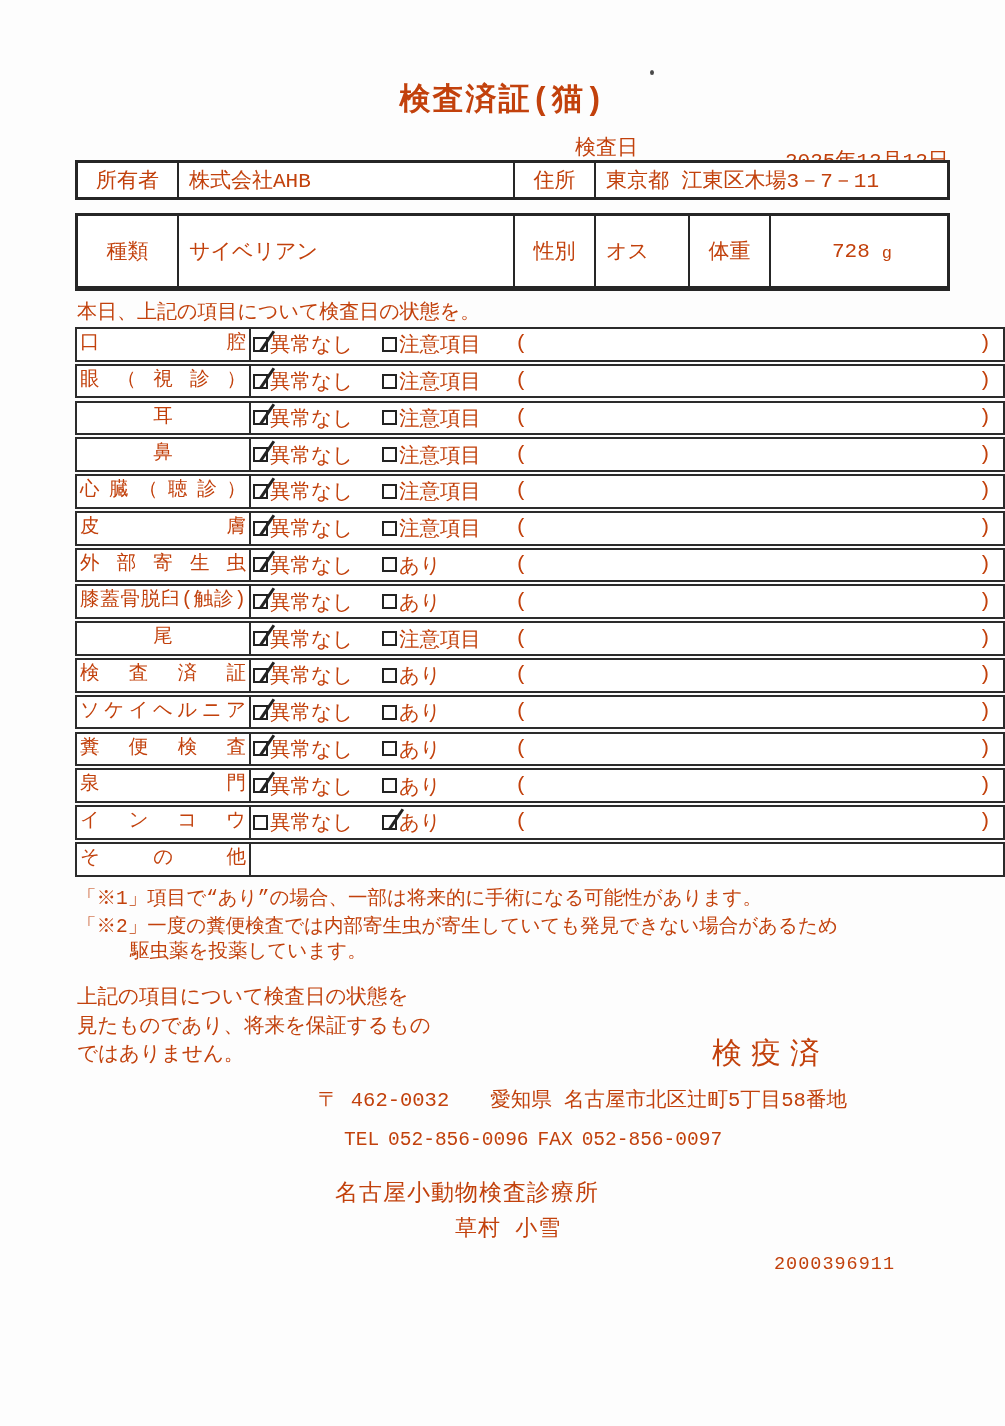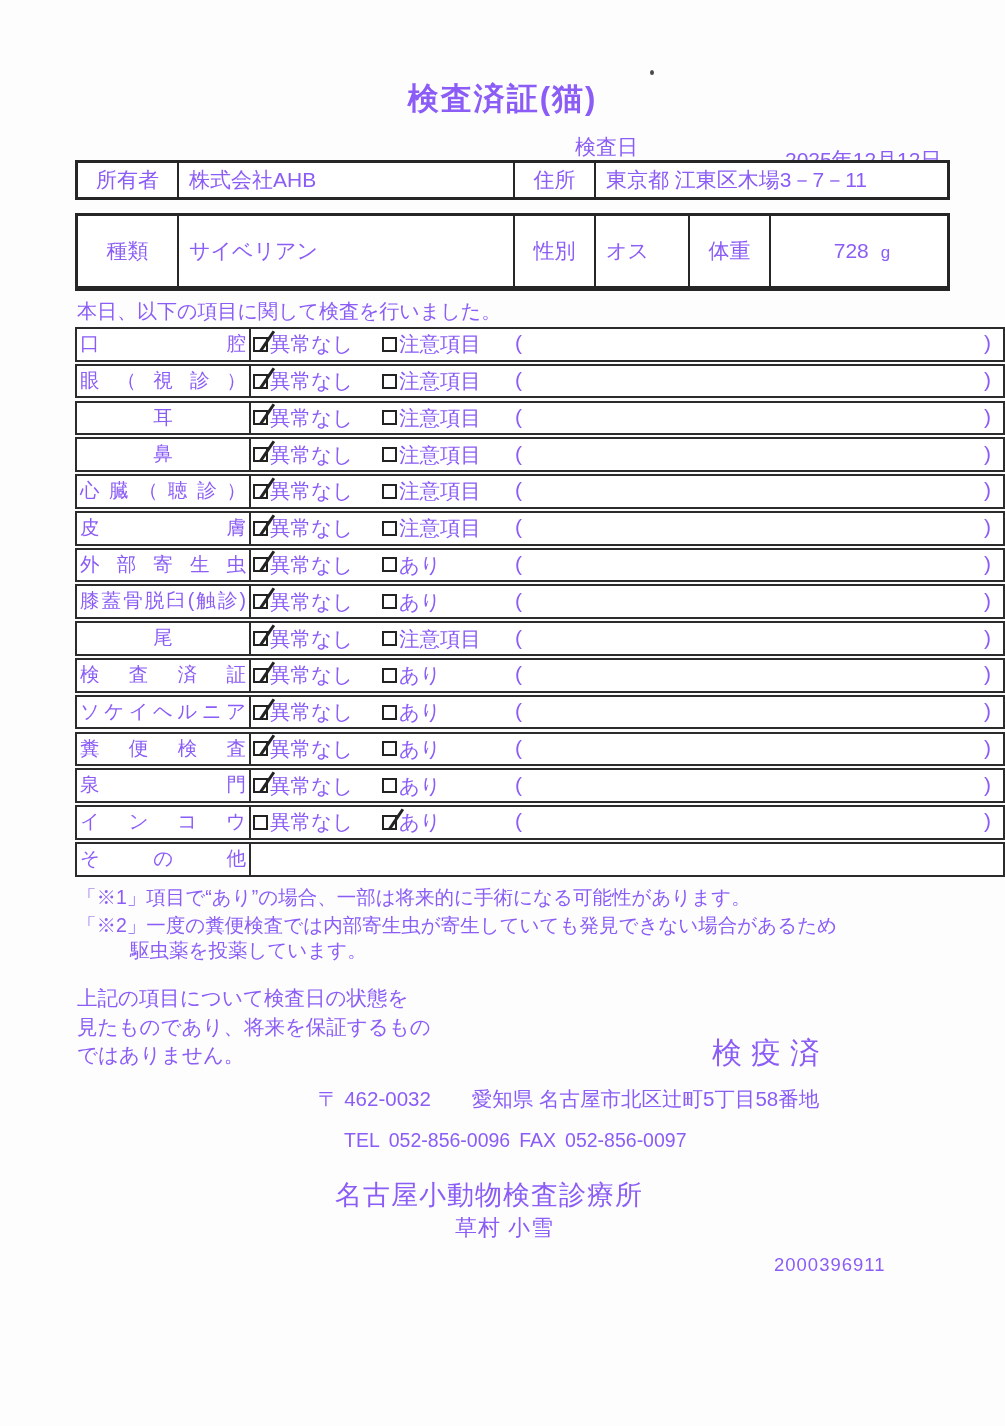--- a/index.html
+++ b/index.html
@@ -1,18 +1,18 @@
 <!DOCTYPE html>
 <html lang="ja"><head>
 <meta charset="utf-8">
 <style>
   html,body{margin:0;padding:0;background:#ffffff;}
   .page{
     position:relative;width:1005px;height:1426px;background:#fdfdfd;
-    font-family:Liberation Sans, sans-serif;color:#8b5cf6;
+    font-family:Liberation Mono, monospace;color:#c2410c;
     overflow:hidden;
   }
   .abs{position:absolute;}
   
   .title{top:78px;left:0;width:100%;text-align:center;font-size:31px;font-weight:700;letter-spacing:2px;}
   .speck{top:70px;left:650px;width:4px;height:5px;background:#4a4a4a;border-radius:50%;}
   
   .exam-date-label{top:133px;left:575px;font-size:21px;text-align:right;}
   .exam-date{top:146px;left:785px;font-size:21px;}
   
@@ -67,21 +67,21 @@
   
   .fn1{top:884px;left:77px;font-size:19.5px;}
   .fn2a{top:912px;left:77px;font-size:19.5px;}
   .fn2b{top:937px;left:130px;font-size:19.5px;}
   
   .disclaimer{top:984px;left:77px;font-size:20.5px;line-height:28.5px;}
   .stamp{top:1033px;left:712px;font-size:30px;letter-spacing:9px;}
   
   .postal{top:1085px;left:318px;font-size:20.5px;}
   .telline{top:1129px;left:344px;font-size:19.5px;display:flex;gap:9px;}
-  .clinic-name{top:1177px;left:335px;font-size:27px;letter-spacing:1px;}
+  .clinic-name{top:1177px;left:335px;font-size:23px;letter-spacing:1px;}
   .examiner{top:1213px;left:455px;font-size:22px;letter-spacing:1px;}
   .serial{top:1254px;left:774px;font-size:18.5px;letter-spacing:1px;}
 </style>
 </head>
 <body>
 
 <div class="page">
 
   <div class="abs title">検査済証(猫)</div>
   <div class="abs speck"></div>
@@ -103,21 +103,21 @@
       <div class="cell lab br w-lab2">性別</div>
       <div class="cell val br w-sex">オス</div>
       <div class="cell lab br w-wlab">体重</div>
       <div class="cell weight">
         <span class="weight-num">728</span>
         <span class="weight-unit">g</span>
       </div>
     </div>
   </div>
 
-  <div class="abs intro">本日、以下の項目に関して検査を行いました。</div>
+  <div class="abs intro">本日、上記の項目について検査日の状態を。</div>
 
   <div class="abs checklist" id="checklist-rows">
       <div class="chk-row">
         <div class="chk-item">口腔</div>
         <div class="chk-content">
           <span class="opt o0">
             <span class="cb checked">
               <span class="tick"></span>
             </span>
             <span class="opt-label">異常なし</span>

